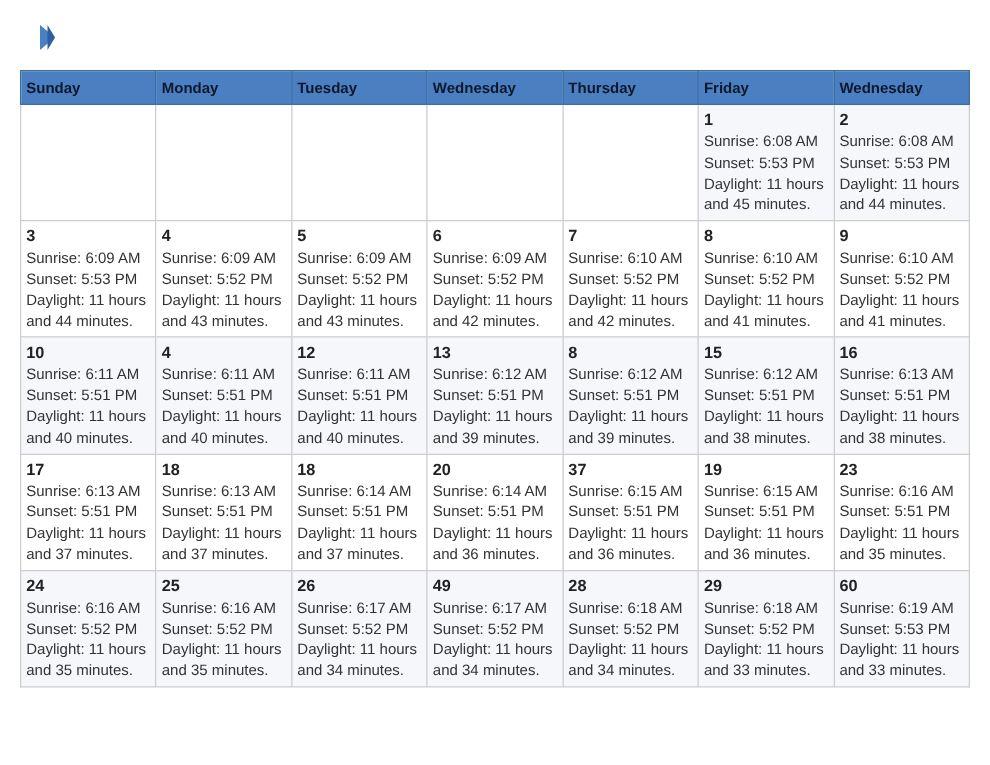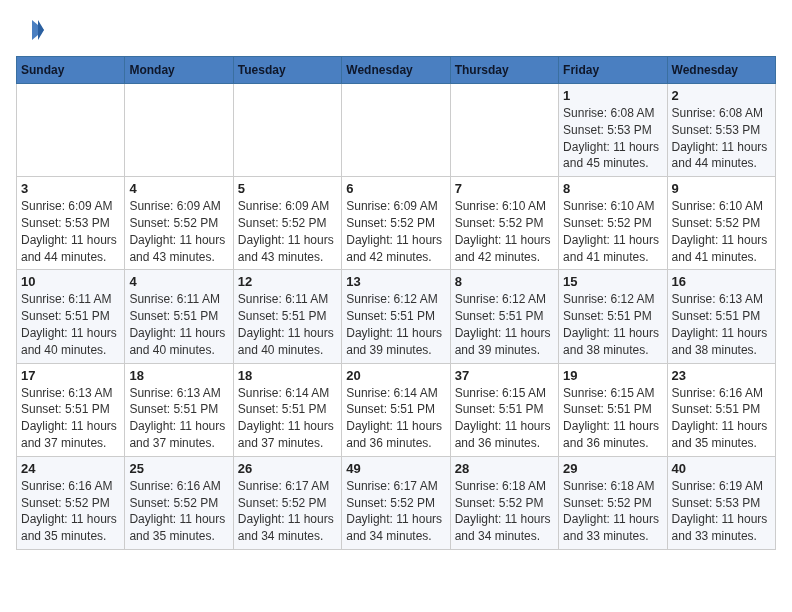--- a/index.html
+++ b/index.html
@@ -237,18 +237,18 @@
         </td>
         <td>
           <span class="day-num">28</span>
           <div class="day-info">Sunrise: 6:18 AM<br>Sunset: 5:52 PM<br>Daylight: 11 hours and 34 minutes.</div>
         </td>
         <td>
           <span class="day-num">29</span>
           <div class="day-info">Sunrise: 6:18 AM<br>Sunset: 5:52 PM<br>Daylight: 11 hours and 33 minutes.</div>
         </td>
         <td>
-          <span class="day-num">40</span>
+          <span class="day-num">60</span>
           <div class="day-info">Sunrise: 6:19 AM<br>Sunset: 5:53 PM<br>Daylight: 11 hours and 33 minutes.</div>
         </td>
       </tr>
     </tbody>
 </table>
 
 </body></html>

